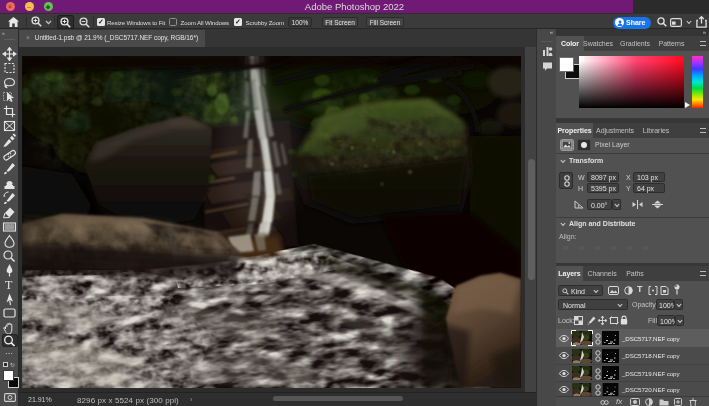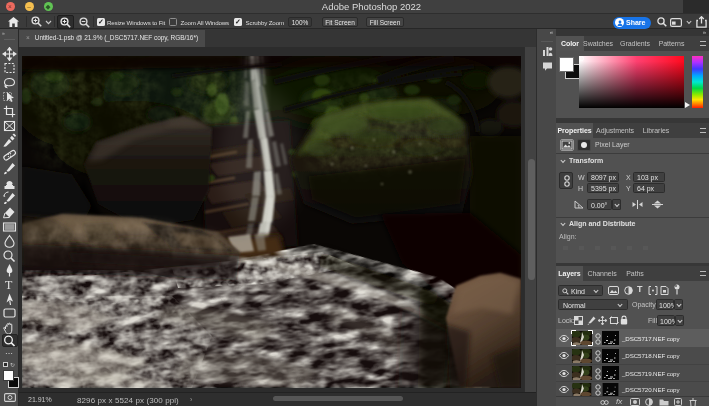--- a/index.html
+++ b/index.html
@@ -1,21 +1,21 @@
 <!DOCTYPE html>
 <html><head>
 <meta charset="utf-8">
 <style>
 * { margin:0; padding:0; box-sizing:border-box; }
 html,body { width:709px; height:406px; overflow:hidden; background:#2b2b2b;
   font-family:"Liberation Sans", sans-serif; }
 .abs { position:absolute; }
 #stage { position:relative; width:709px; height:406px; }
 
-#menubar { left:0; top:0; width:683px; height:13px; background:#404040;padding-left:17px; }
+#menubar { left:0; top:0; width:633px; height:13px; background:#701a75; }
 .tl { position:absolute; top:2px; width:9px; height:9px; border-radius:50%;
   font-size:6.5px; line-height:9px; text-align:center; color:rgba(0,0,0,.55); }
 #title { position:absolute; top:1px; width:709px; text-align:center; color:#dcdcdc;
   font-size:9.5px; }
 
 #opts { left:0; top:13px; width:709px; height:16px; background:#3b3b3b;
   border-top:1px solid #2e2e2e; border-bottom:1px solid #272727; }
 .sep { position:absolute; top:2px; width:1px; height:11px; background:#2e2e2e; }
 .olabel { position:absolute; top:4.5px; font-size:6.2px; letter-spacing:-0.15px; color:#dedede; white-space:nowrap; }
 .cb { position:absolute; top:3.5px; width:8px; height:8px; border-radius:1.5px; }

